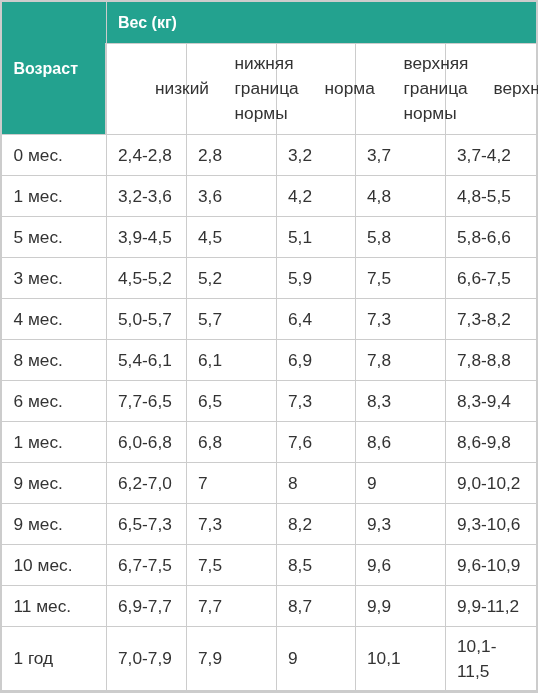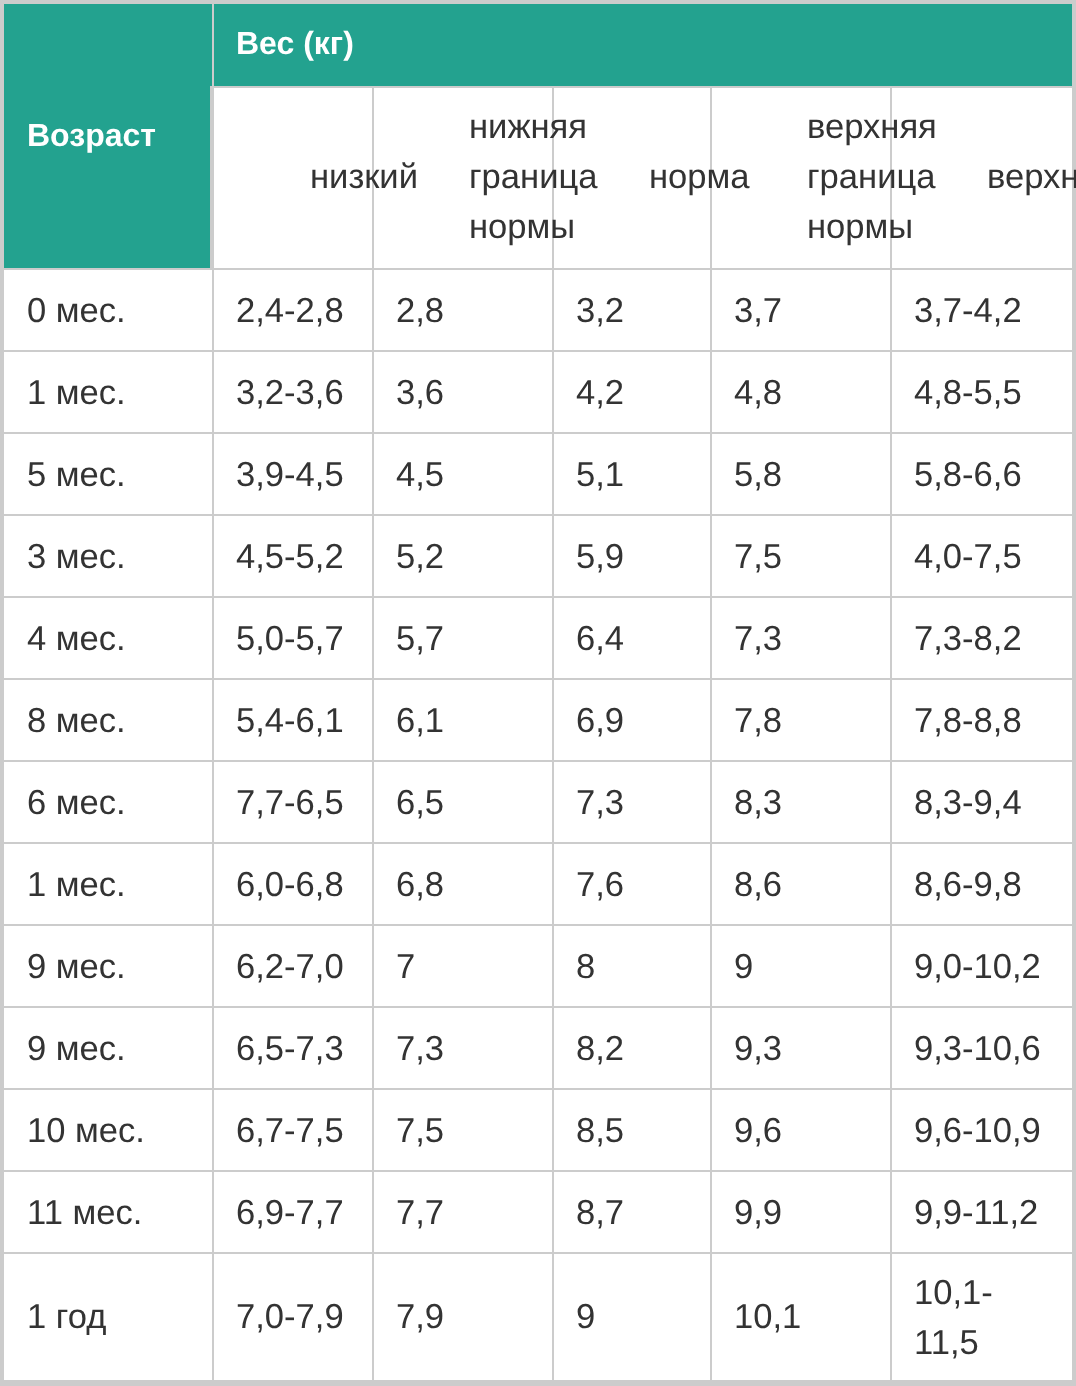--- a/index.html
+++ b/index.html
@@ -104,21 +104,21 @@
       <td>5,1</td>
       <td>5,8</td>
       <td>5,8-6,6</td>
     </tr>
     <tr class="data-row">
       <td>3 мес.</td>
       <td>4,5-5,2</td>
       <td>5,2</td>
       <td>5,9</td>
       <td>7,5</td>
-      <td>4,0-7,5</td>
+      <td>6,6-7,5</td>
     </tr>
     <tr class="data-row">
       <td>4 мес.</td>
       <td>5,0-5,7</td>
       <td>5,7</td>
       <td>6,4</td>
       <td>7,3</td>
       <td>7,3-8,2</td>
     </tr>
     <tr class="data-row">

